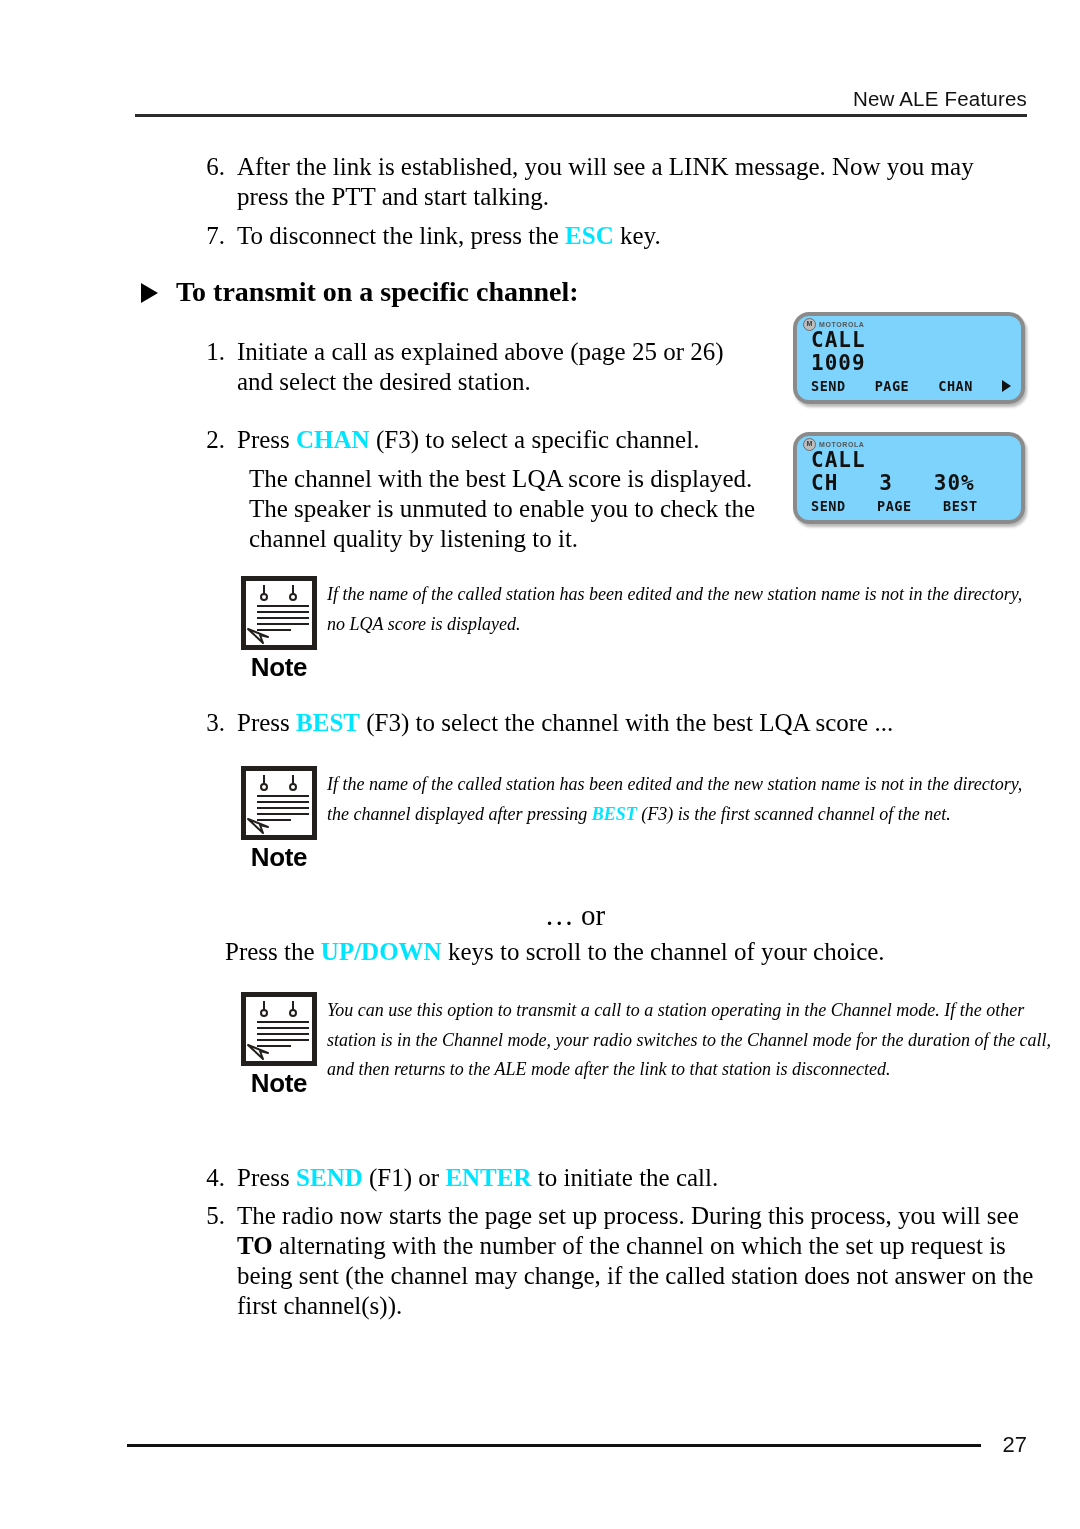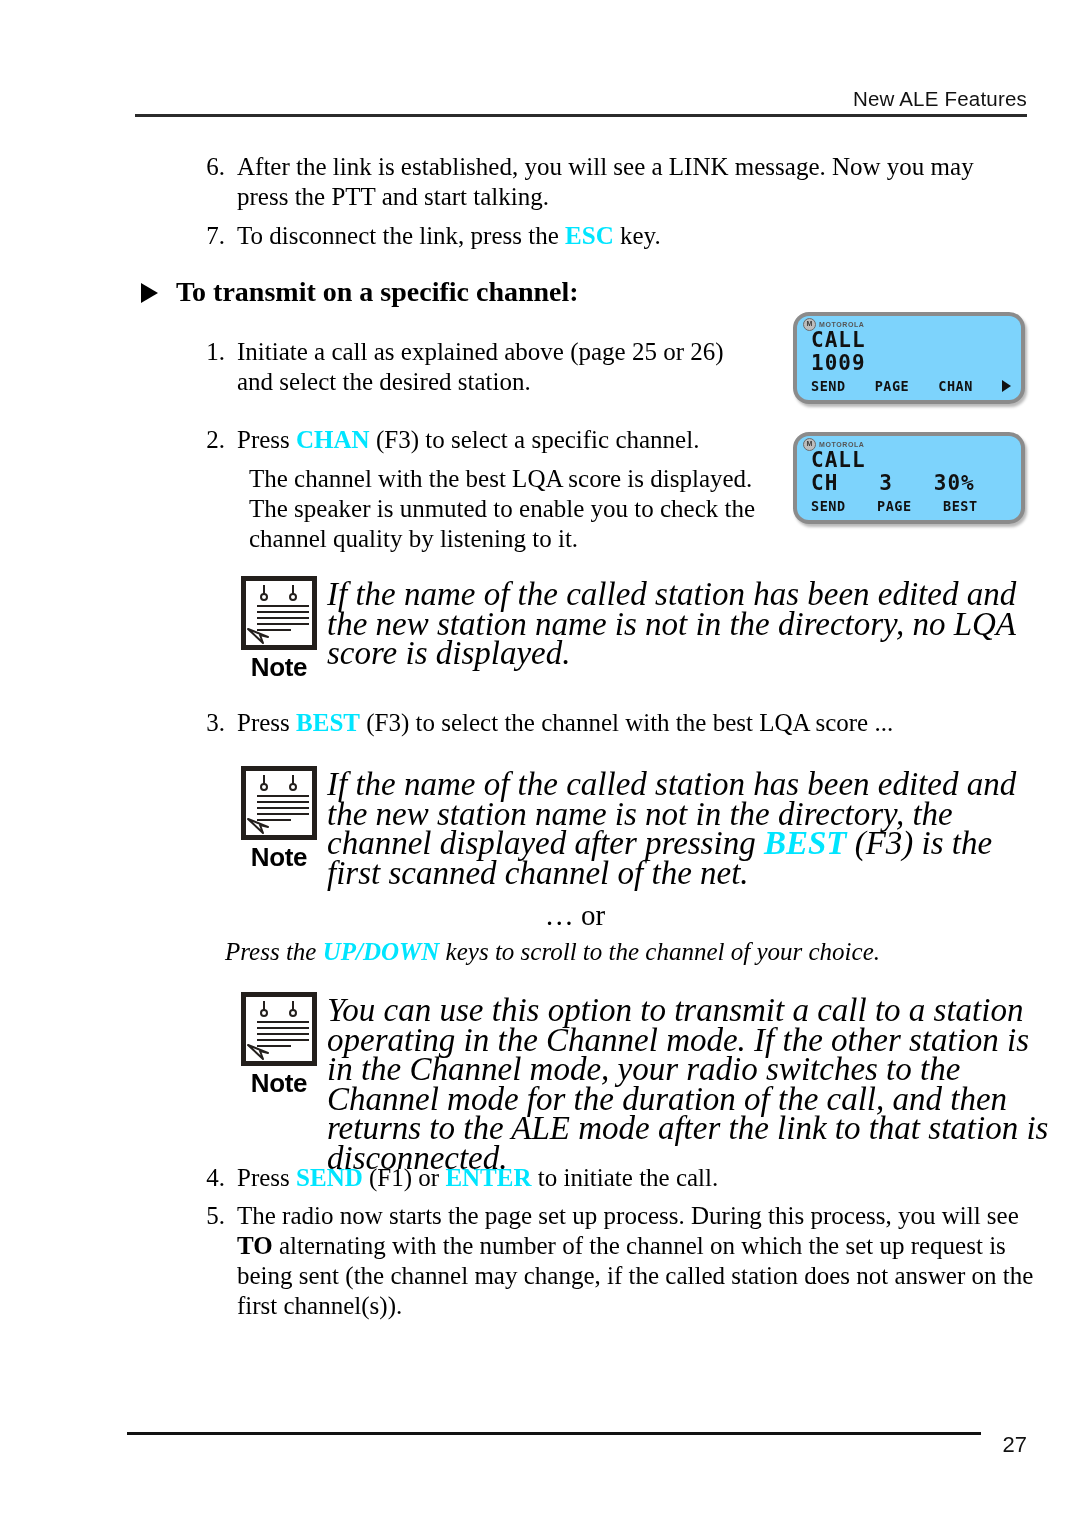--- a/index.html
+++ b/index.html
@@ -161,21 +161,21 @@
   .note-label {
     font-family: "Liberation Sans", sans-serif;
     font-weight: bold;
     font-size: 26px;
     line-height: 30px;
     margin-top: 2px;
     letter-spacing: -0.3px;
     text-align: center;
   }
   .note-text {
-    font-size: 33px;
+    font-size: 18px;
     line-height: 29.5px;
     font-style: italic;
     padding-top: 4px;
   }
 
   
   .lcd {
     position: absolute;
     width: 232px;
     height: 92px;
@@ -263,20 +263,21 @@
     line-height: 30px;
   }
 
   
   .footer {
     position: absolute;
     left: 92px;
     top: 1432px;
     width: 900px;
     display: flex;
+    align-items: center;
   }
   .footer-rule {
     flex: 1;
     height: 3px;
     background: #111;
   }
   .footer-page {
     font-family: "Liberation Sans", sans-serif;
     font-size: 22px;
     margin-left: 22px;
@@ -399,21 +400,21 @@
             </svg>
         </span>
       </div>
       <div class="note-label">Note</div>
     </div>
     <div class="note-text"><span>If the name of the called station has been edited and the new station name is not in the directory, the channel displayed after pressing </span><span class="cyan">BEST</span><span> (F3) is the first scanned channel of the net.</span></div>
   </div>
 
   <div class="or-line" style="left:0; top:900px;">… or</div>
 
-  <div class="para" style="left:190px; top:937px; width:820px;font-style:italic;"><span>Press the </span><span class="cyan">UP</span><span class="cyan">/</span><span class="cyan">DOWN</span><span> keys to scroll to the channel of your choice.</span></div>
+  <div class="para" style="left:190px; top:937px; width:820px;"><span>Press the </span><span class="cyan">UP</span><span class="cyan">/</span><span class="cyan">DOWN</span><span> keys to scroll to the channel of your choice.</span></div>
 
   <div class="note" style="left:196px; top:992px; width:830px;">
     <div class="note-icon-wrap">
       <div class="note-icon">
         <span class="pin p1"></span>
         <span class="pin p2"></span>
         <span class="rules">
             <i></i>
             <i></i>
             <i></i>

